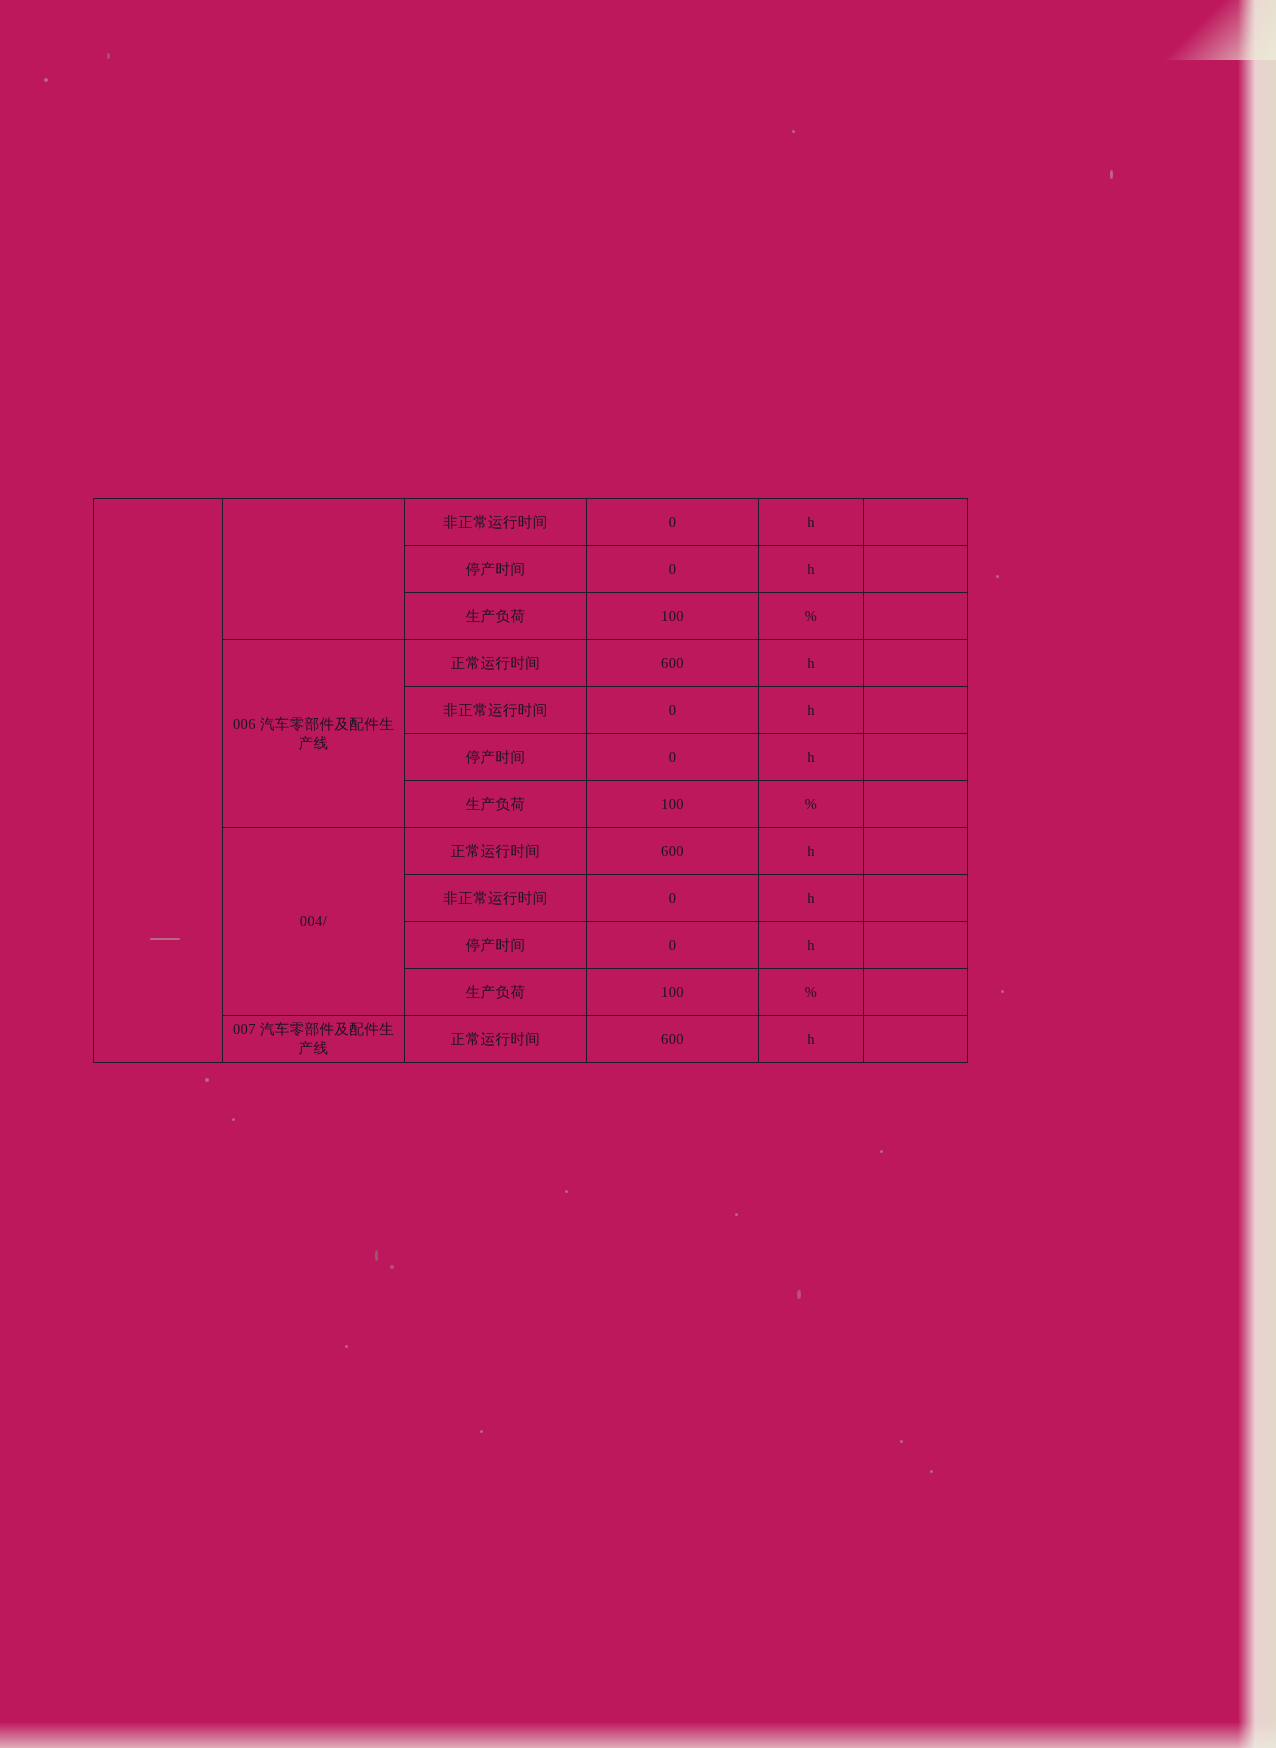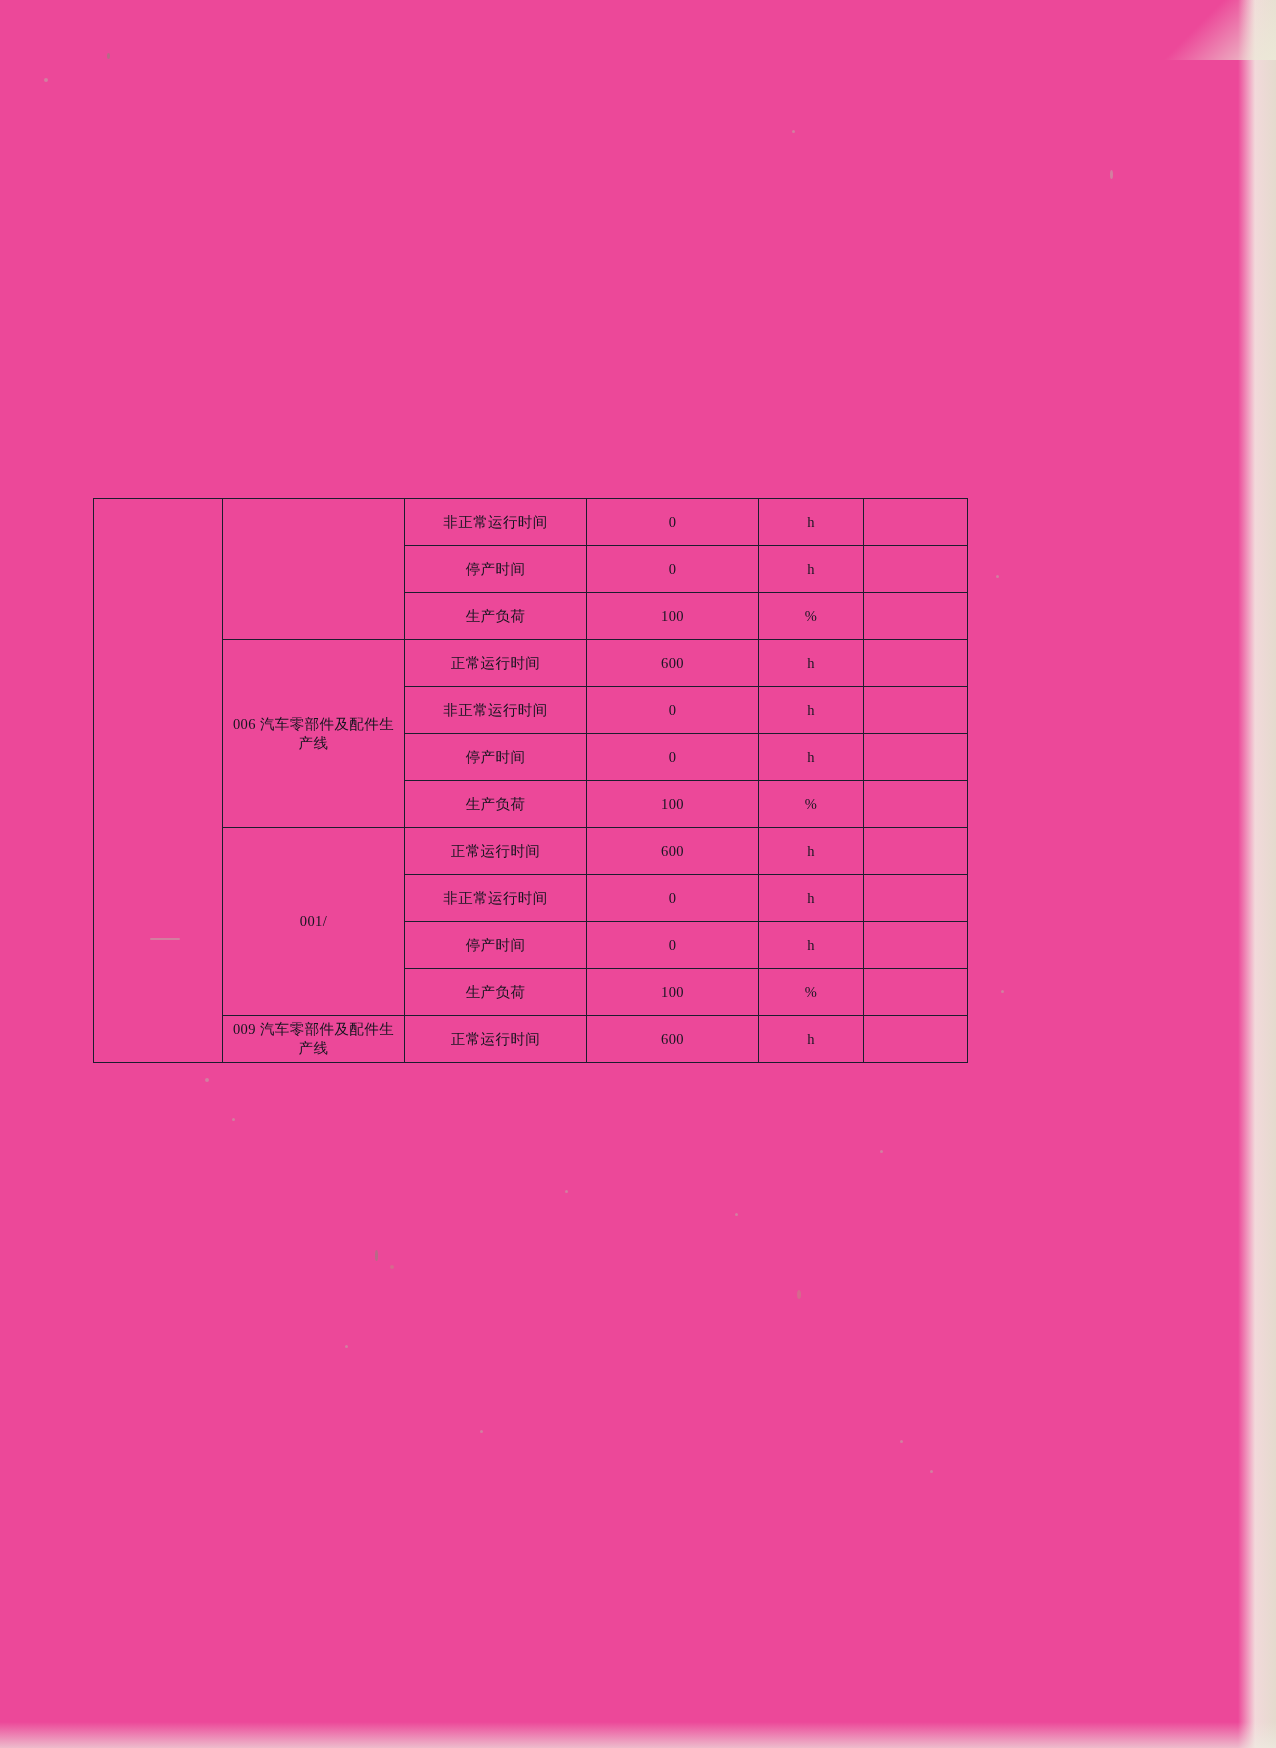--- a/index.html
+++ b/index.html
@@ -12,21 +12,21 @@
     height: 1748px;
     position: relative;
     font-family: "Liberation Serif", "DejaVu Serif", serif;
     overflow: hidden;
   }
 
   
   .page {
     position: absolute;
     inset: 0;
-    background: #ec4899;
+    background: #be185d;
   }
   
   .scan-edge-right {
     position: absolute;
     top: 0;
     right: 0;
     width: 38px;
     height: 100%;
     background: linear-gradient(to right, rgba(250,250,244,0) 0%, rgba(243,242,230,0.85) 45%, rgba(228,226,208,0.95) 100%);
     pointer-events: none;
@@ -179,21 +179,21 @@
           <td class="blank"></td>
         </tr>
         <tr>
           <td class="cn">生产负荷</td>
           <td class="num">100</td>
           <td class="unit">%</td>
           <td class="blank"></td>
         </tr>
 
         <tr>
-          <td class="name" rowspan="4">001/</td>
+          <td class="name" rowspan="4">004/</td>
           <td class="cn">正常运行时间</td>
           <td class="num">600</td>
           <td class="unit">h</td>
           <td class="blank"></td>
         </tr>
         <tr>
           <td class="cn">非正常运行时间</td>
           <td class="num">0</td>
           <td class="unit">h</td>
           <td class="blank"></td>
@@ -205,21 +205,21 @@
           <td class="blank"></td>
         </tr>
         <tr>
           <td class="cn">生产负荷</td>
           <td class="num">100</td>
           <td class="unit">%</td>
           <td class="blank"></td>
         </tr>
 
         <tr>
-          <td class="name">009 汽车零部件及配件生产线</td>
+          <td class="name">007 汽车零部件及配件生产线</td>
           <td class="cn">正常运行时间</td>
           <td class="num">600</td>
           <td class="unit">h</td>
           <td class="blank"></td>
         </tr>
       </tbody>
     </table>
   </div>
 
 </div>

